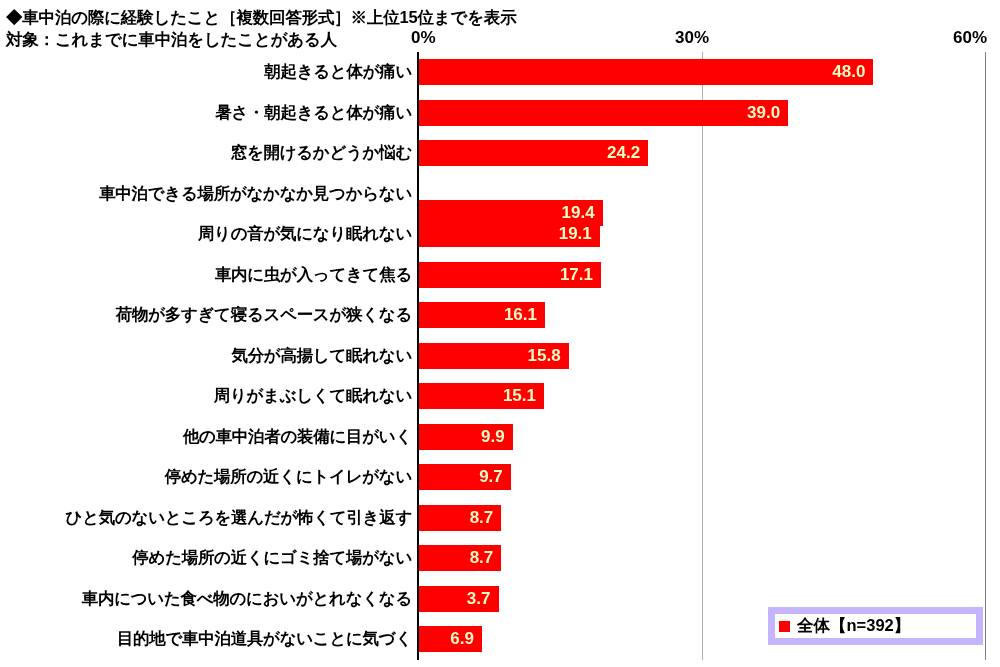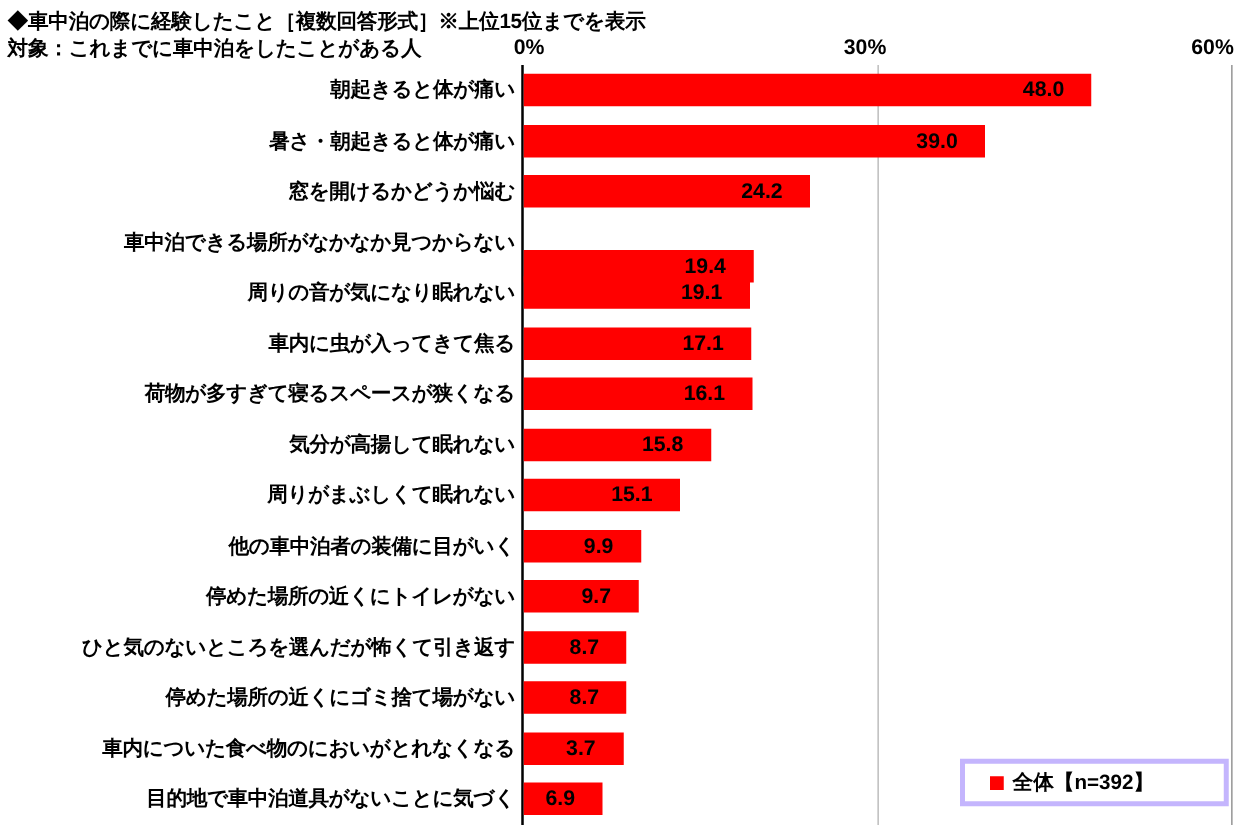--- a/index.html
+++ b/index.html
@@ -103,40 +103,40 @@
     transform: translateY(-50%);
     height: 26px;
   }
   .bar {
     height: 26px;
     background: #ff0000;
     position: relative;
   }
   .bar-value {
     position: absolute;
-    right: 22px;
+    right: 8px;
     top: 50%;
     transform: translateY(-50%);
-    color: #000000;
+    color: #fef9c3;
     font-size: 17px;
     font-weight: bold;
   }
 
   
   #legend {
     position: absolute;
     left: 768px;
     top: 607px;
     width: 215px;
     height: 38px;
-    border: 4px solid #c4b5fd;
+    border: 7px solid #c4b5fd;
     background: #ffffff;
     display: flex;
     align-items: center;
-    padding-left: 20px;
+    padding-left: 4px;
     box-sizing: border-box;
   }
   #legend-swatch {
     width: 11px;
     height: 11px;
     background: #ff0000;
     margin-right: 7px;
     flex: 0 0 auto;
   }
   #legend-text {
@@ -217,21 +217,21 @@
       <div class="row-label">車内に虫が入ってきて焦る</div>
       <div class="bar-wrap" style="width:182px;">
         <div class="bar" style="width:100%;">
           <span class="bar-value">17.1</span>
         </div>
       </div>
     </div>
 
     <div class="row">
       <div class="row-label">荷物が多すぎて寝るスペースが狭くなる</div>
-      <div class="bar-wrap" style="width:183px;">
+      <div class="bar-wrap" style="width:126px;">
         <div class="bar" style="width:100%;">
           <span class="bar-value">16.1</span>
         </div>
       </div>
     </div>
 
     <div class="row">
       <div class="row-label">気分が高揚して眠れない</div>
       <div class="bar-wrap" style="width:149.6px;">
         <div class="bar" style="width:100%;">

